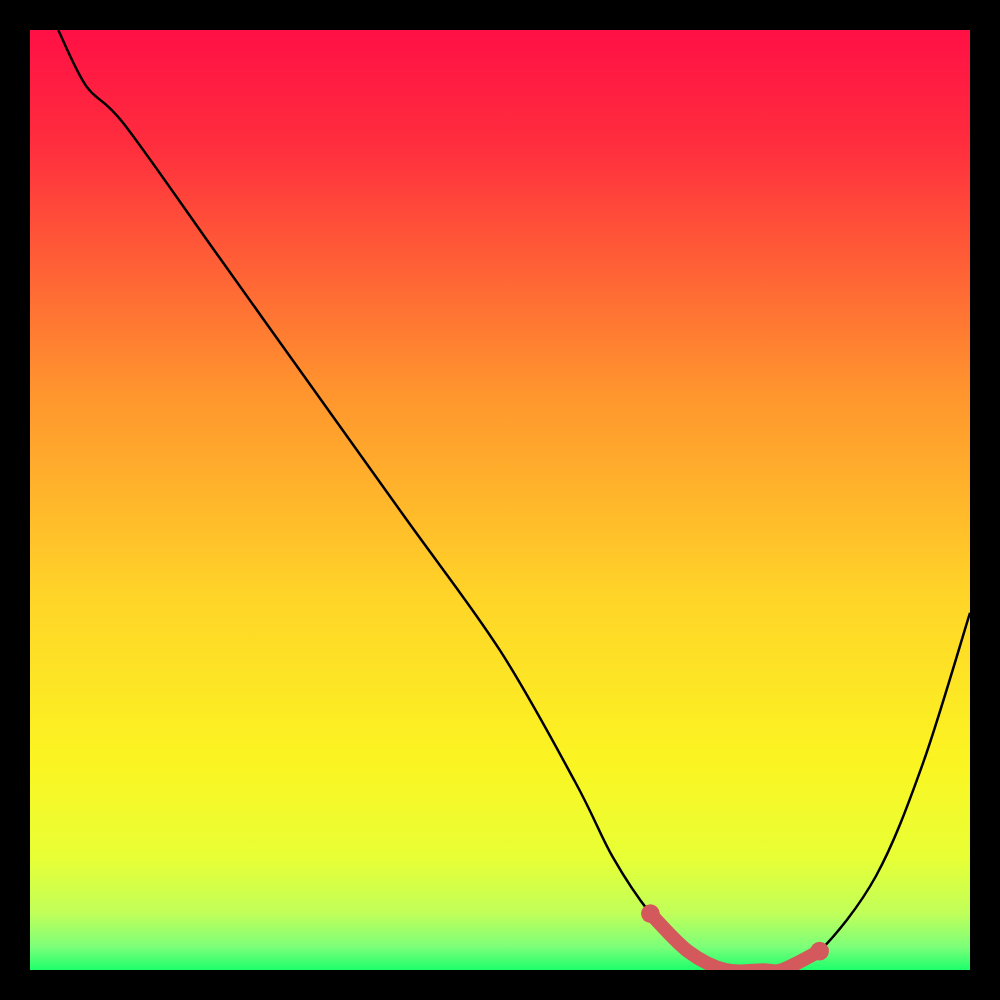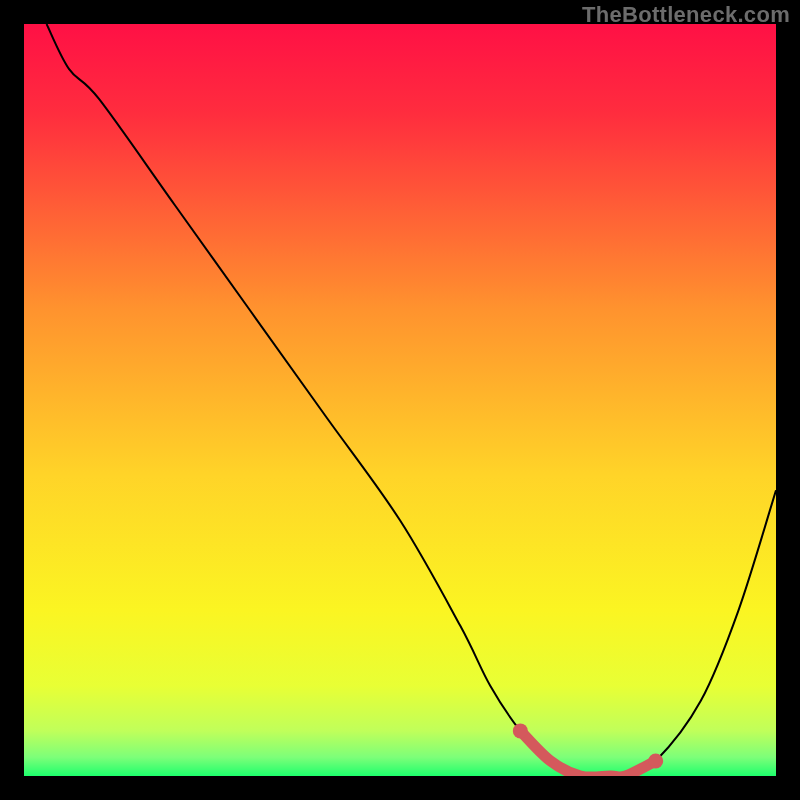--- a/index.html
+++ b/index.html
@@ -37,21 +37,20 @@
   }
   svg {
     display: block;
   }
 </style>
 </head>
 <body>
 
 <div class="frame">
 
-  <div class="watermark">TheBottleneck.com</div>
 
   <div class="plot-area">
     <svg id="chart-svg" width="752" height="752" viewBox="0 0 752 752">
       <defs>
         <linearGradient id="bg-grad" x1="0" y1="0" x2="0" y2="1">
             <stop offset="0%" stop-color="#ff1045"></stop>
             <stop offset="12%" stop-color="#ff2d3e"></stop>
             <stop offset="38%" stop-color="#ff932e"></stop>
             <stop offset="60%" stop-color="#ffd428"></stop>
             <stop offset="78%" stop-color="#fbf522"></stop>

